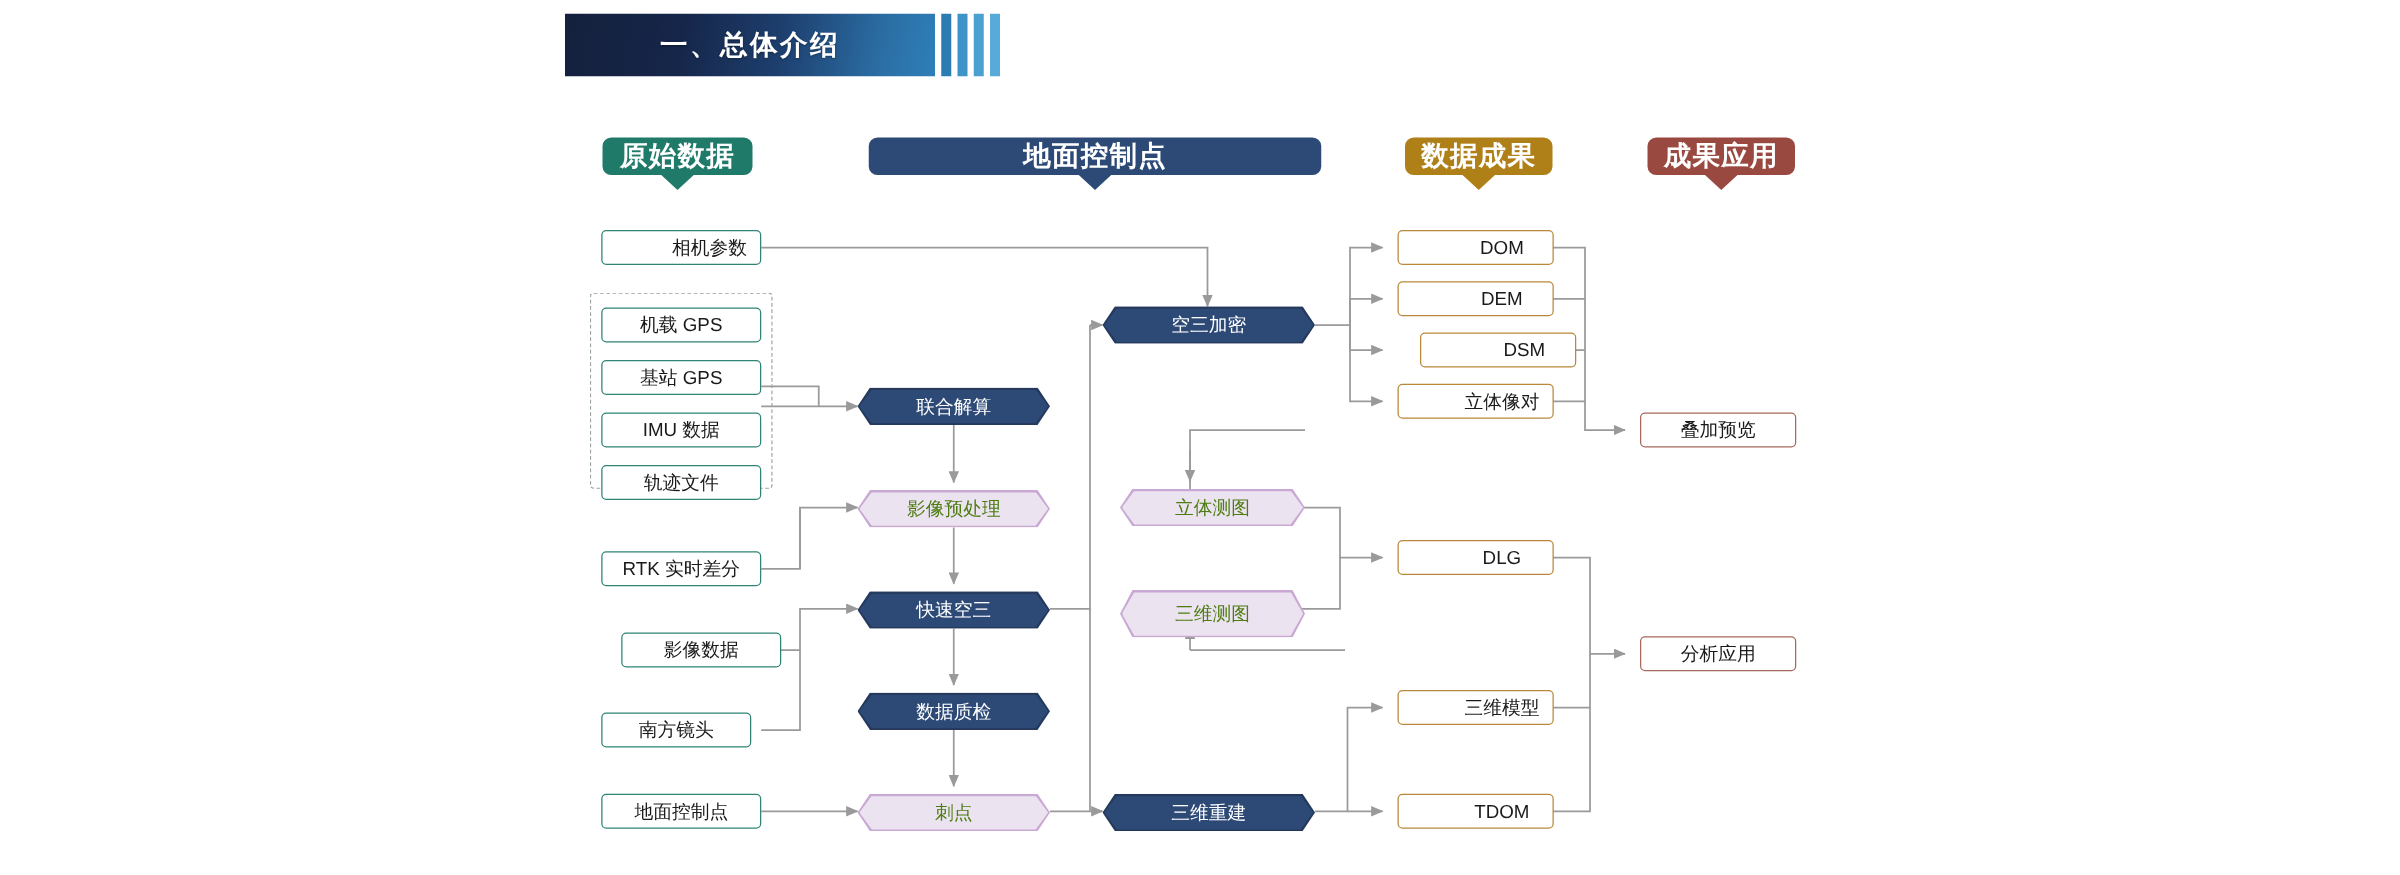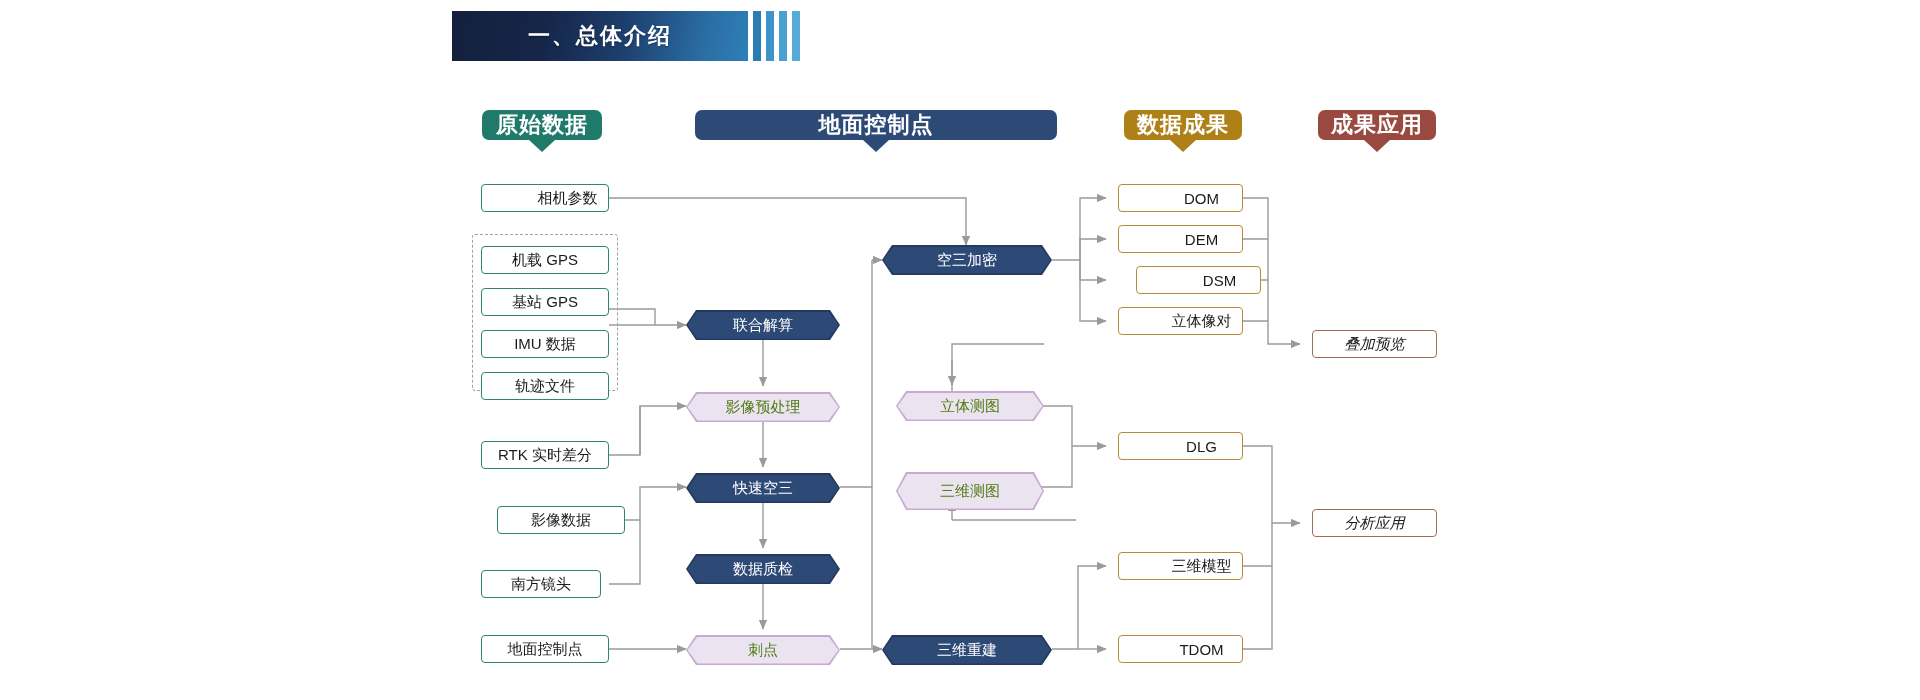--- a/index.html
+++ b/index.html
@@ -33,21 +33,21 @@
           color:#fff;font-size:22px;font-weight:bold;letter-spacing:1px;height:30px;}
   .banner .tail{position:absolute;left:50%;top:30px;transform:translateX(-50%);
           width:0;height:0;border-left:13px solid transparent;border-right:13px solid transparent;}
 
   
   .node{position:absolute;box-sizing:border-box;display:flex;align-items:center;justify-content:center;
         font-size:15px;color:#1a1a1a;background:#ffffff;border-radius:4px;border:1.5px solid #888;
         height:28px;}
   .node.src{border-color:#2f8476;}
   .node.res{border-color:#b8893a;padding-left:42px;}
-  .node.app{border-color:#a66a5c;font-style:italic;}
+  .node.app{border-color:#a66a5c;}
 
   
   .group-frame{position:absolute;box-sizing:border-box;border:1px dashed #9aa3a8;border-radius:3px;}
 
   
   .proc-wrap{position:absolute;}
   .proc-wrap .outline{position:absolute;left:0;top:0;width:100%;height:100%;background:#c9a8d4;
         clip-path:polygon(10px 0,calc(100% - 10px) 0,100% 50%,calc(100% - 10px) 100%,10px 100%,0 50%);}
   .proc-wrap .inner{position:absolute;left:1.5px;top:1.5px;width:calc(100% - 3px);height:calc(100% - 3px);
         background:#ece3f1;display:flex;align-items:center;justify-content:center;font-size:15px;color:#4d7c0f;

